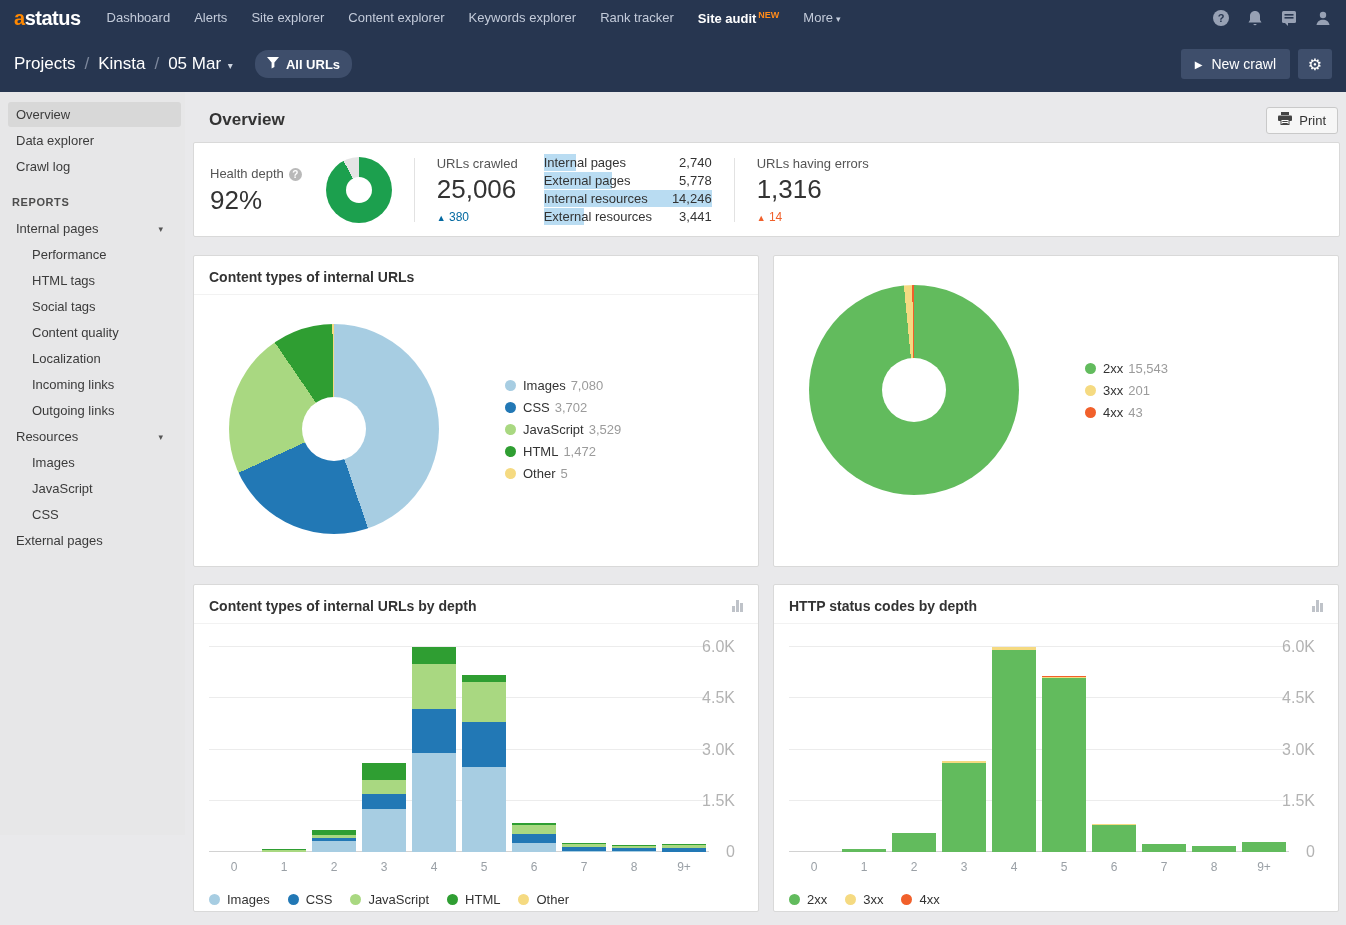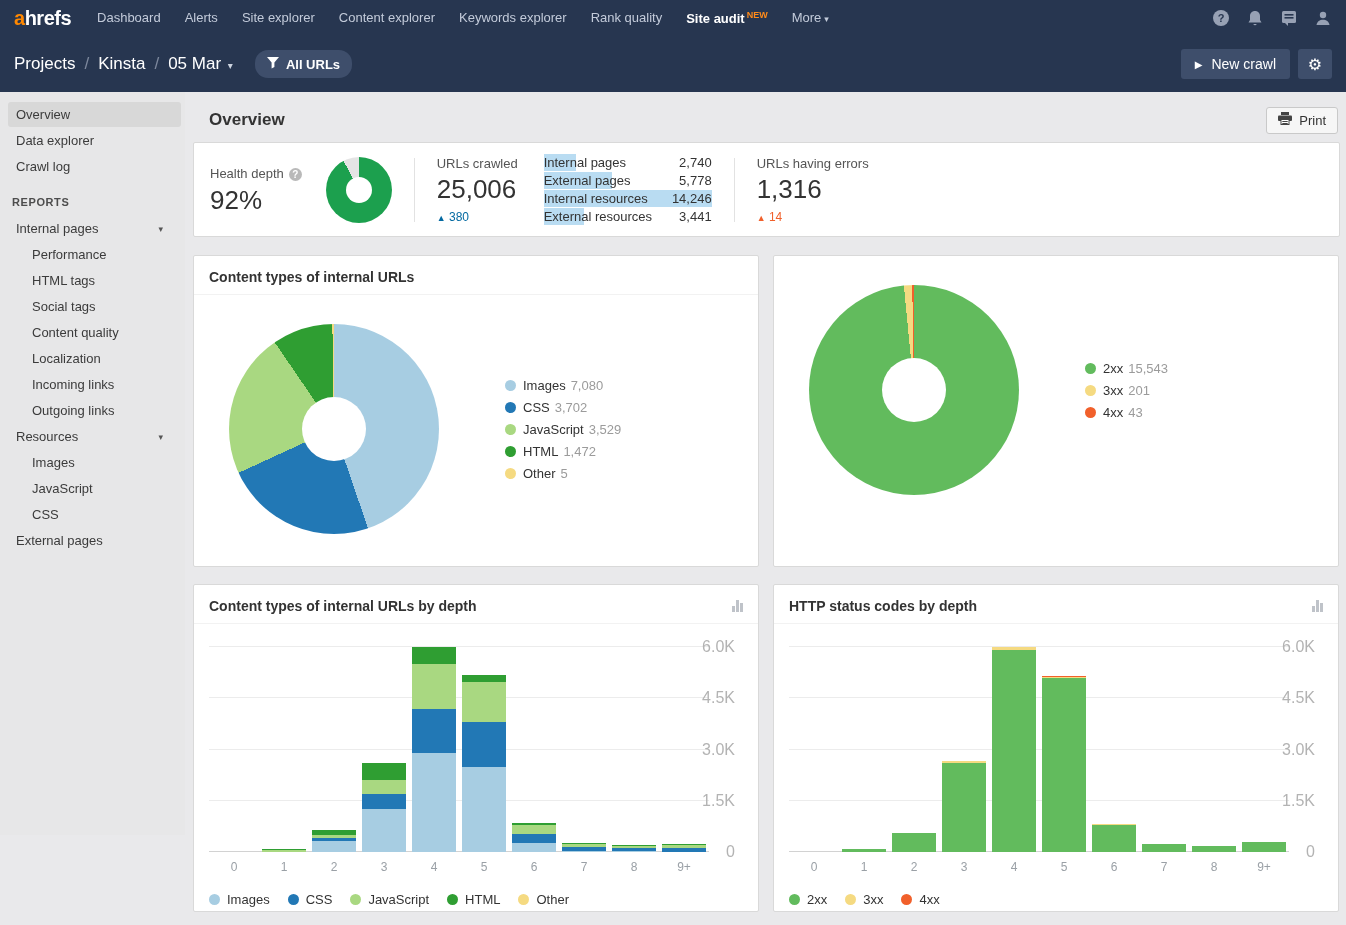--- a/index.html
+++ b/index.html
@@ -97,29 +97,29 @@
   .legend-row { display:flex; align-items:center; gap:18px; padding:14px 15px 0 15px; }
   .legend-row .legend-item { margin:0; }
 </style>
 </head>
 <body>
 
 <div class="app">
 
   <header class="topnav">
     <div class="logo">
-      <span class="logo-a">a</span><span class="logo-rest">hrefs</span>
+      <span class="logo-a">a</span><span class="logo-rest">status</span>
     </div>
     <nav class="nav-items" id="topnav-items">
         <span class="nav-item"><span>Dashboard</span></span>
         <span class="nav-item"><span>Alerts</span></span>
         <span class="nav-item"><span>Site explorer</span></span>
         <span class="nav-item"><span>Content explorer</span></span>
         <span class="nav-item"><span>Keywords explorer</span></span>
-        <span class="nav-item"><span>Rank quality</span></span>
+        <span class="nav-item"><span>Rank tracker</span></span>
         <span class="nav-item active"><span>Site audit</span><sup>NEW</sup></span>
         <span class="nav-item"><span>More</span><span class="caret">▾</span></span>
       </nav>
     <div class="topnav-icons">
       <span class="tn-icon">
         <svg width="18" height="18" viewBox="0 0 18 18">
             <circle cx="9" cy="9" r="8" fill="#97a1b4"></circle>
             <text x="9" y="13" text-anchor="middle" font-size="11" font-weight="bold" fill="#273650">?</text>
           </svg>
       </span>

